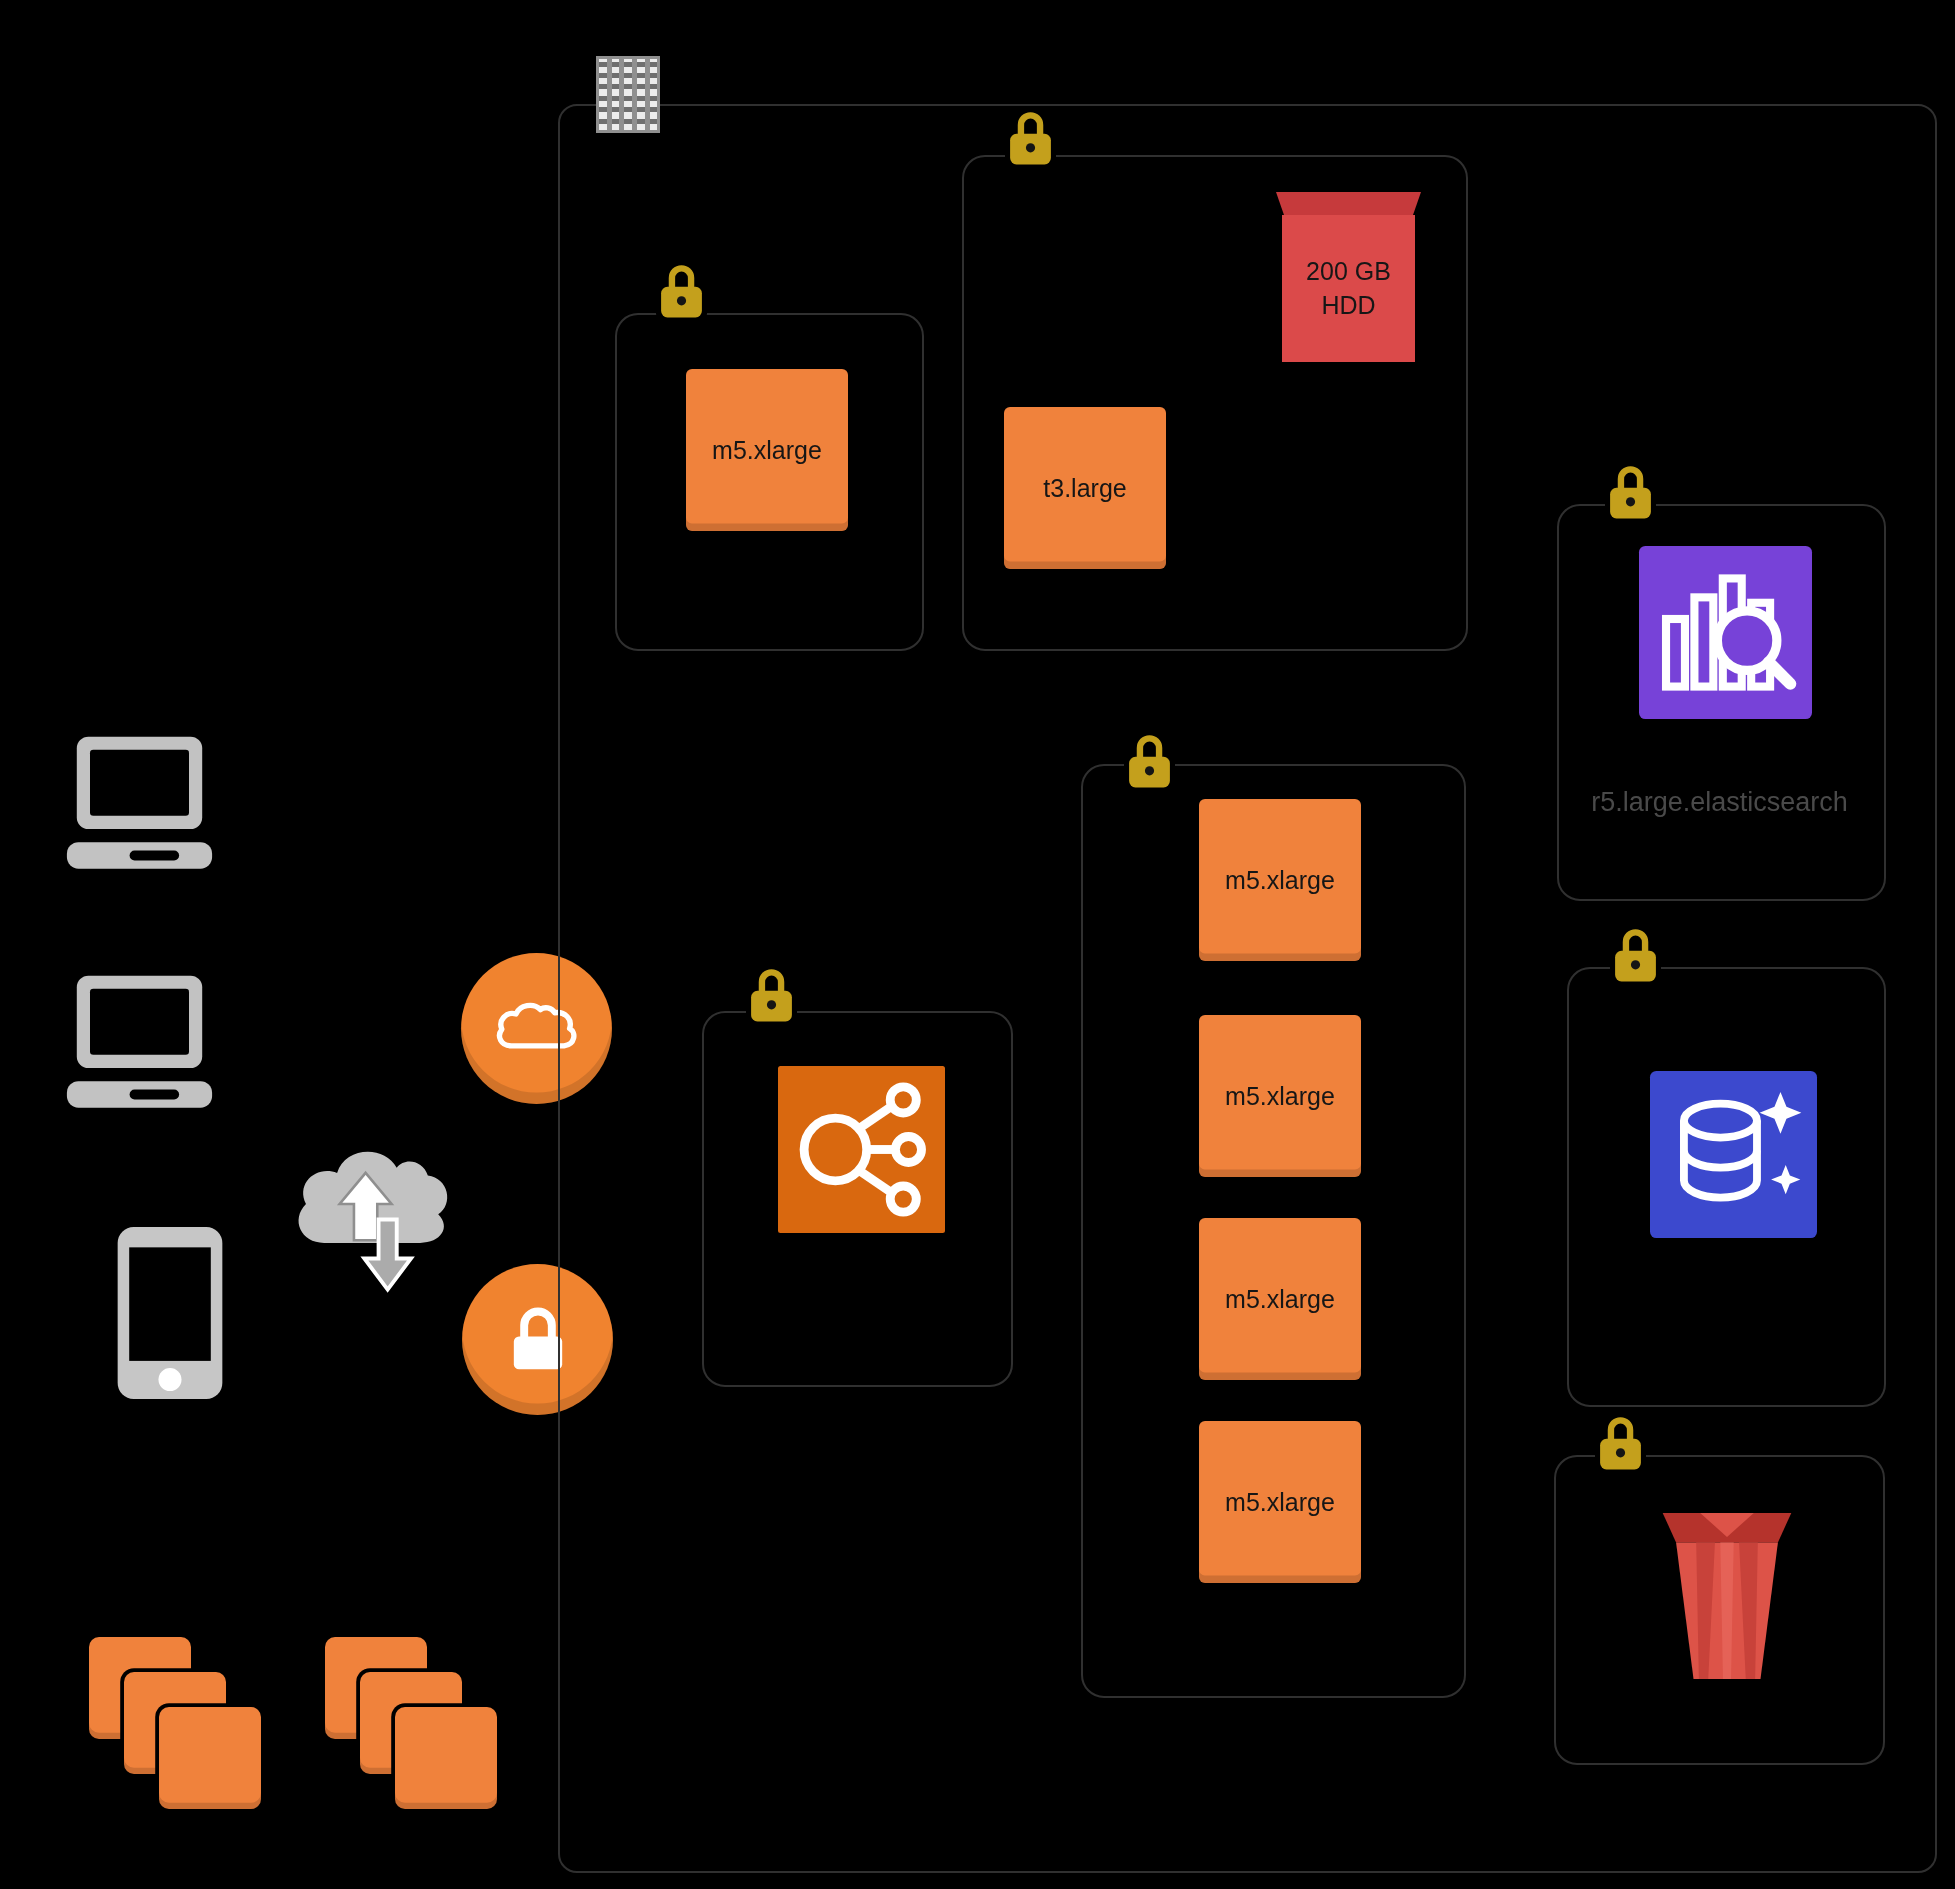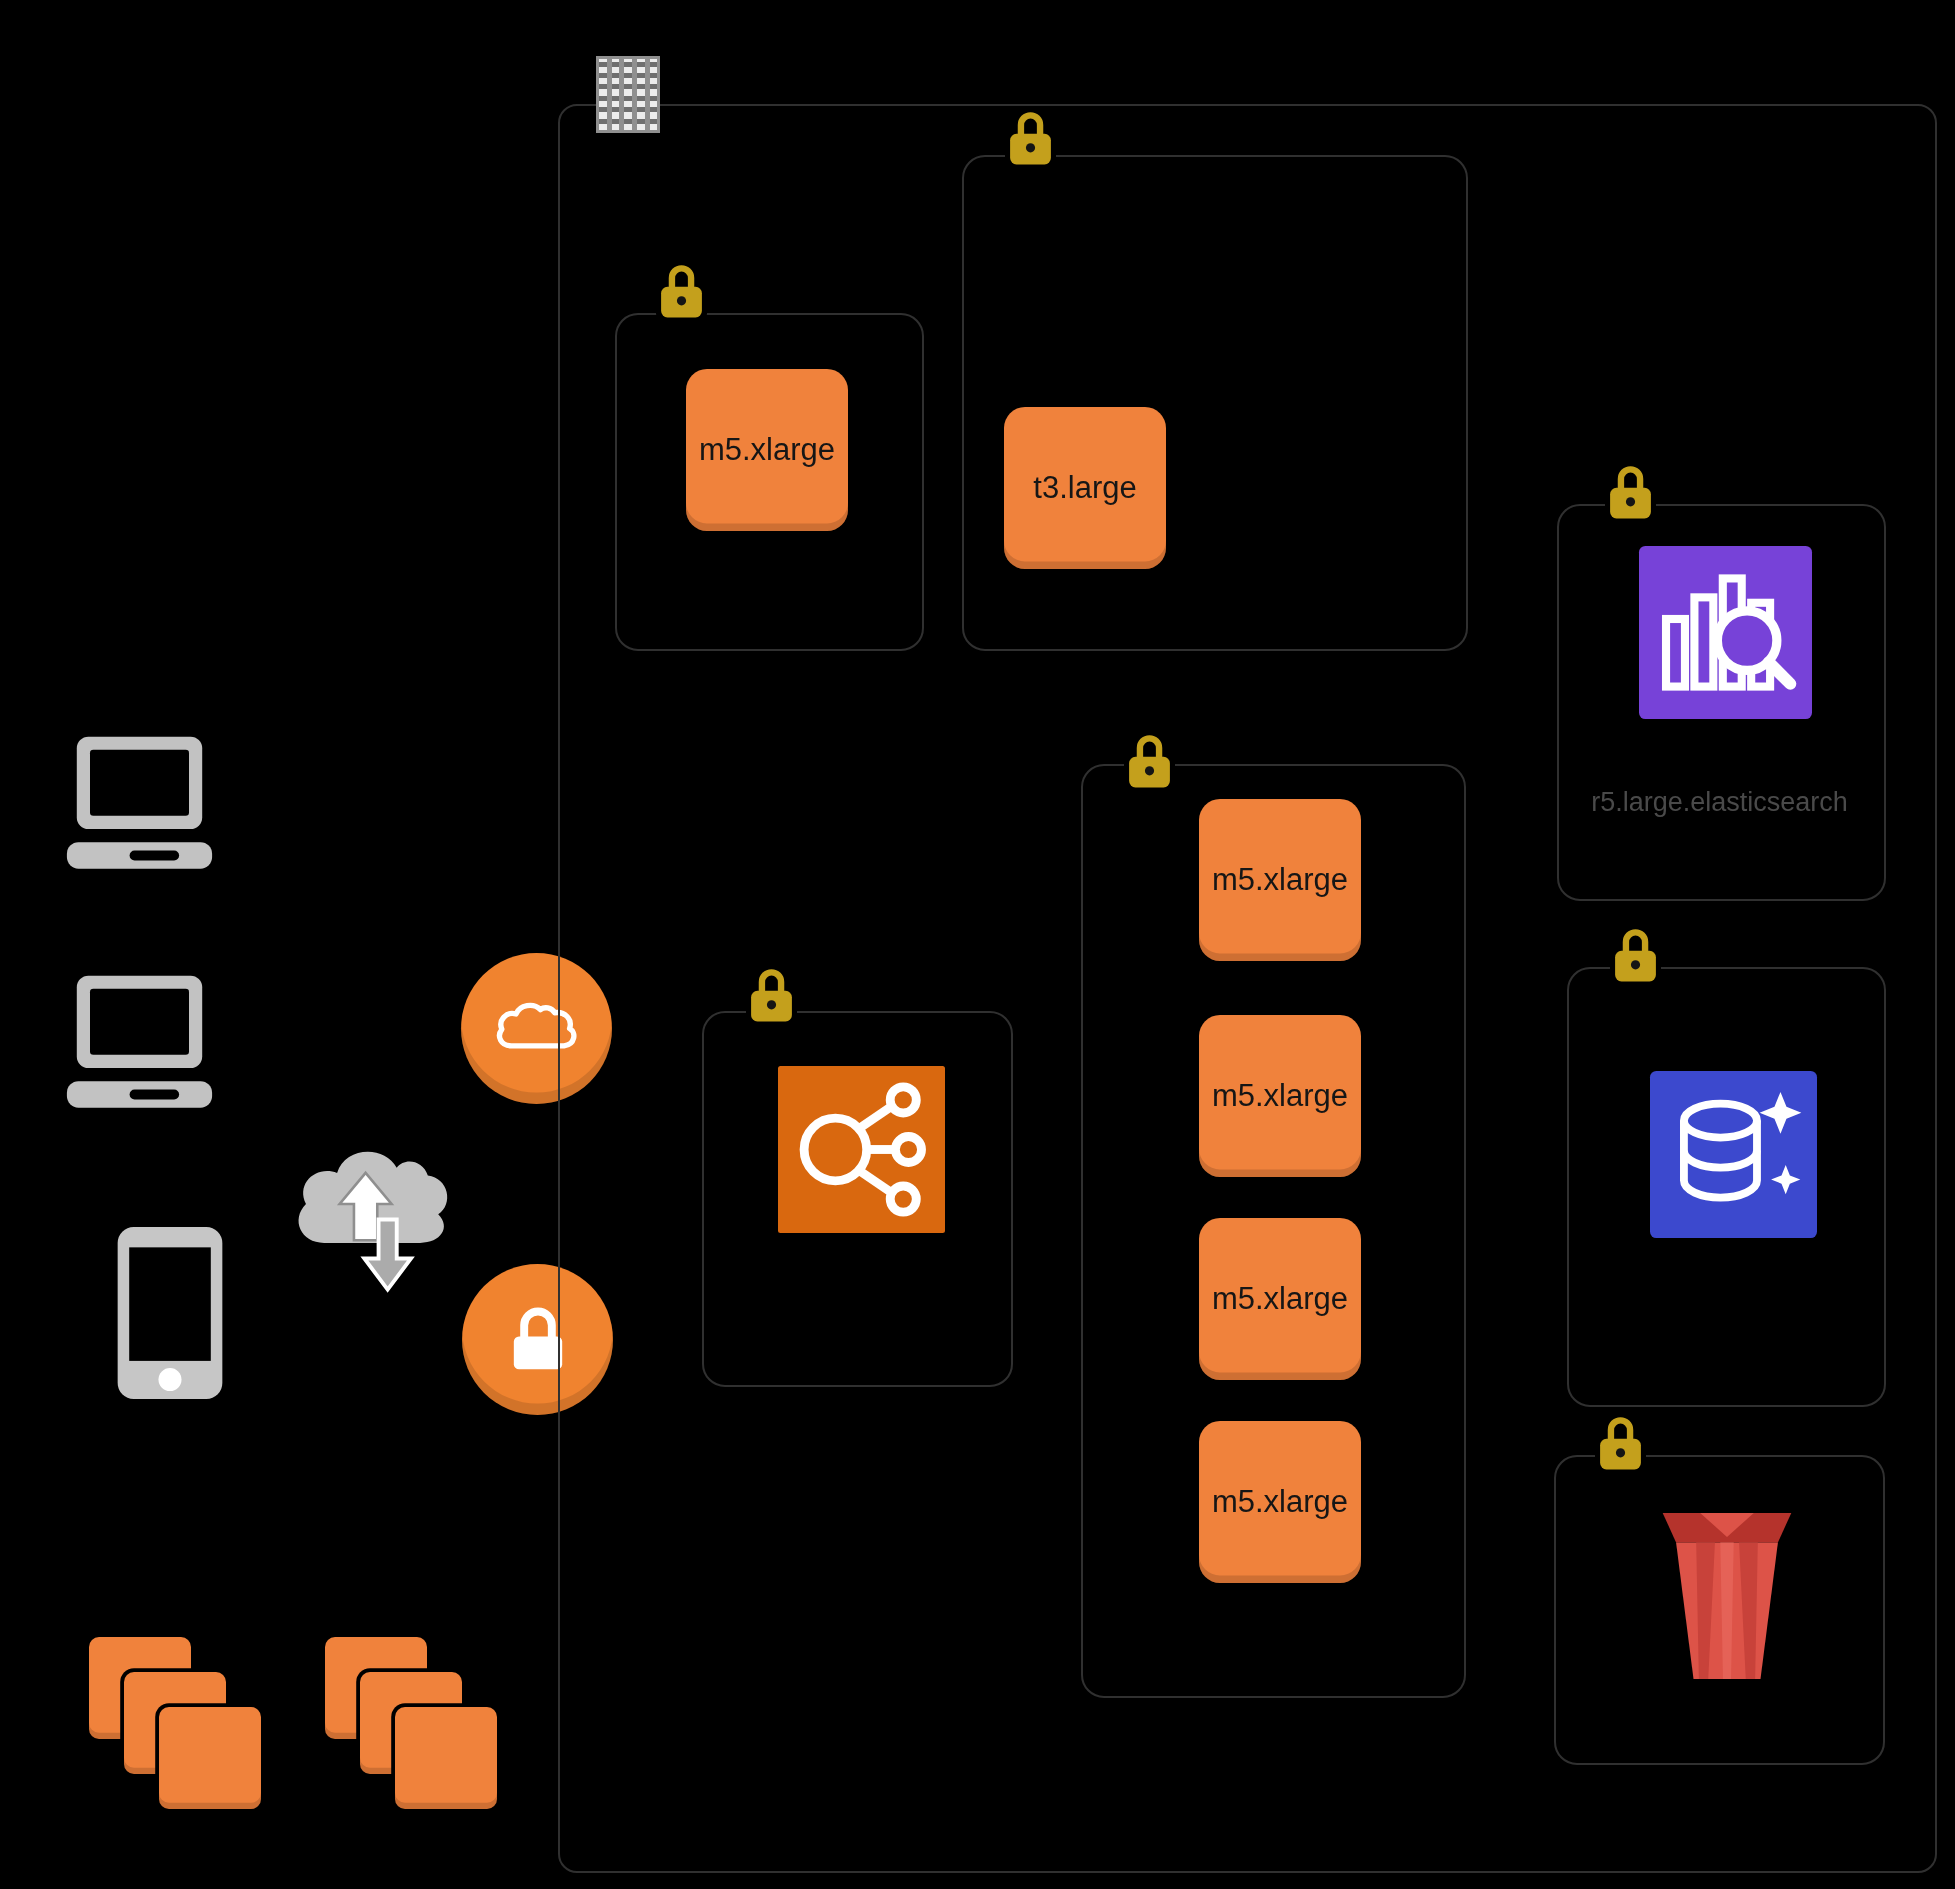--- a/index.html
+++ b/index.html
@@ -4,22 +4,22 @@
 <style>
   html,body{margin:0;padding:0;background:#000;}
   #canvas{position:relative;width:1955px;height:1889px;background:#000;overflow:hidden;
           font-family:"Liberation Sans",sans-serif;}
   .abs{position:absolute;}
   .grp{position:absolute;border:2.5px solid var(--border-gray);border-radius:23px;background:transparent;}
   .vpc{border-radius:19px;}
   .lock{position:absolute;width:51px;height:60px;background:#000;border-radius:6.3px;}
   .lockarc{stroke:var(--lock-gold);fill:none;stroke-width:5;}
   .lockbody{fill:var(--lock-gold);}
-  .ec2{position:absolute;width:162px;height:162px;border-radius:21px;background:var(--ec2-orange);
-       display:flex;align-items:center;justify-content:center;color:var(--label-dark);font-size:31px;
+  .ec2{position:absolute;width:162px;height:162px;border-radius:6px;background:var(--ec2-orange);
+       display:flex;align-items:center;justify-content:center;color:var(--label-dark);font-size:25px;
        box-shadow:inset 0 -7.6px 0 rgba(0,0,0,0.14);}
   .svc{position:absolute;display:flex;align-items:center;justify-content:center;border-radius:6.3px;}
   .circle{position:absolute;border-radius:50%;background:var(--circle-orange);
           display:flex;align-items:center;justify-content:center;
           box-shadow:inset 0 -11.4px 0 rgba(0,0,0,0.12);}
   .hdd{position:absolute;width:145px;height:170px;}
   .hdd .lid{position:absolute;top:0;left:0;right:0;height:25px;background:var(--hdd-lid);
             clip-path:polygon(0 0,100% 0,94% 100%,6% 100%);}
   .hdd .bodyx{position:absolute;top:23px;left:4%;right:4%;bottom:0;background:var(--hdd-red);
             display:flex;flex-direction:column;align-items:center;justify-content:center;
@@ -103,20 +103,27 @@
     <span>m5.xlarge</span>
   </div>
 
   <div class="grp" style="left:962px;top:155px;width:502px;height:492px"></div>
   <svg class="lock" style="left:1005px;top:107px" viewBox="0 0 40 47">
     <path class="lockarc" d="M12.5 22 V14 a7.5 7.5 0 0 1 15 0 V22"></path>
     <rect class="lockbody" x="4" y="21" width="32" height="24" rx="5"></rect>
     <circle cx="20" cy="32" r="3.6" fill="#151515"></circle>
   </svg>
 
+  <div class="hdd" style="left:1276px;top:192px">
+    <div class="lid"></div>
+    <div class="bodyx">
+      <span>200 GB</span>
+      <span>HDD</span>
+    </div>
+  </div>
 
   <div class="ec2" style="left:1004px;top:407px">
     <span>t3.large</span>
   </div>
 
   <div class="grp" style="left:1557px;top:504px;width:325px;height:393px"></div>
   <svg class="lock" style="left:1605px;top:461px" viewBox="0 0 40 47">
     <path class="lockarc" d="M12.5 22 V14 a7.5 7.5 0 0 1 15 0 V22"></path>
     <rect class="lockbody" x="4" y="21" width="32" height="24" rx="5"></rect>
     <circle cx="20" cy="32" r="3.6" fill="#151515"></circle>

